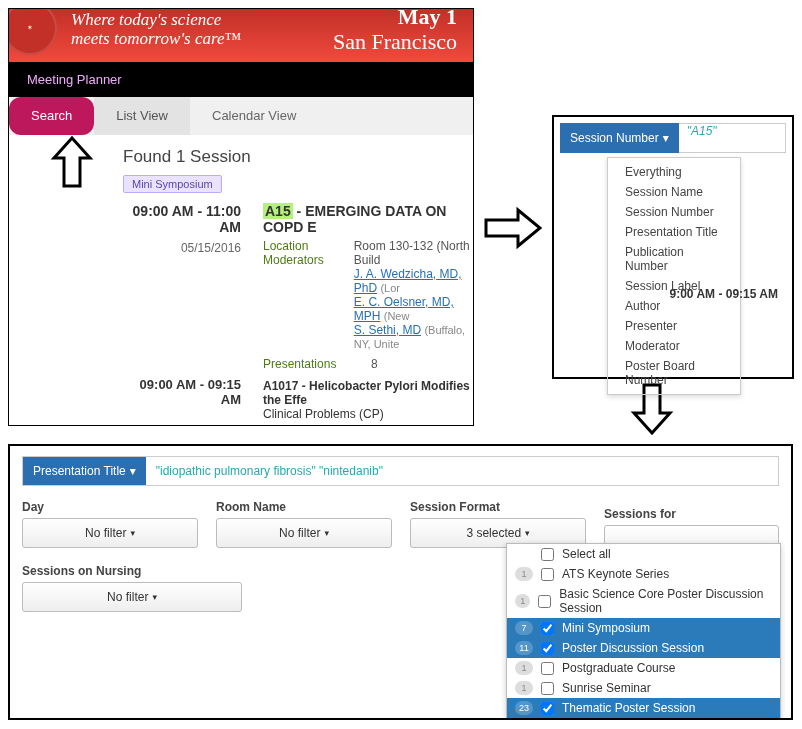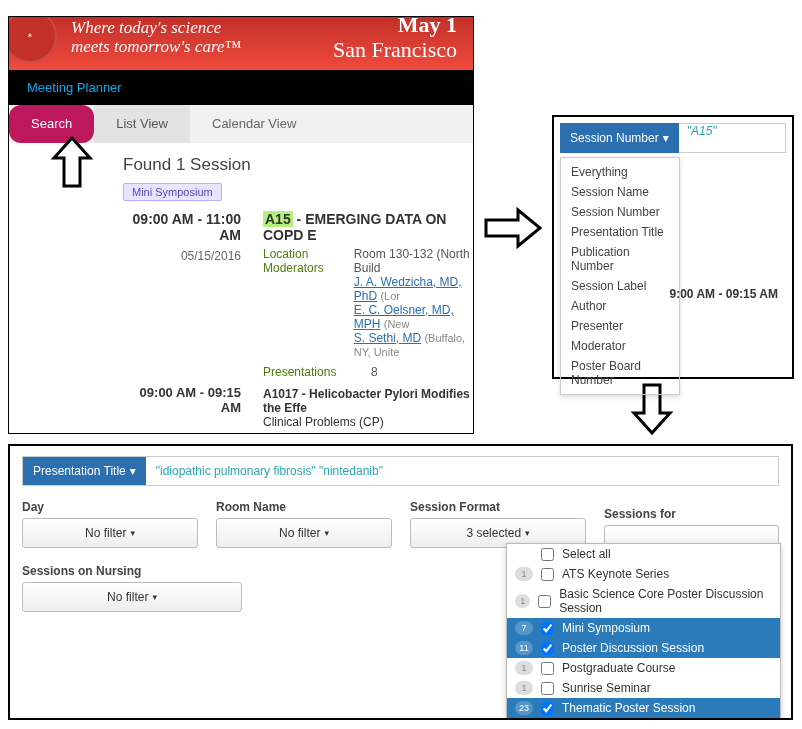--- a/index.html
+++ b/index.html
@@ -1,26 +1,26 @@
 <!DOCTYPE html>
 <html><head>
 <meta charset="utf-8">
 <style>
 * { box-sizing: border-box; margin: 0; padding: 0; }
 body { font-family: Arial, sans-serif; background: #fff; font-size: 13px; color: #333; }
 .canvas { width: 802px; height: 729px; position: relative; }
 
 
-.panel1 { position: absolute; left: 8px; top: 16px; width: 466px; height: 418px; border: 1px solid #000; overflow: hidden; }
+.panel1 { position: absolute; left: 8px; top: 8px; width: 466px; height: 418px; border: 1px solid #000; overflow: hidden; }
 .hero { display:flex; align-items:center; gap:14px; padding:2px 16px 14px 0; height: 53px; background: linear-gradient(180deg,#c23028 0%,#f04a3d 100%); color: #fff; }
 .seal { width: 54px; height: 54px; border-radius: 50%; background:#c23028; border:2px solid #fff2; display:flex; align-items:center; justify-content:center; font-size: 7px; color:#ffd; margin-left:-6px; margin-top:-4px;}
 .tagline { font-style: italic; font-size: 17px; line-height: 1.1; flex:1; font-family: Georgia, serif;}
 .heroright { text-align: right; font-size: 22px; line-height:1.1; font-family: Georgia, serif;}
 .heroright .date { font-weight: 600; }
-.blackbar { background:#000; color:#0ea5e9; padding: 10px 18px; font-size: 13px; }
+.blackbar { background:#000; color:#f0abfc; padding: 10px 18px; font-size: 13px; }
 .tabs { display:flex; background:#f0f0f0; height: 38px; align-items:stretch;}
 .tab { padding: 11px 22px; color:#666; font-size:13px; cursor:pointer; }
 .tab.active { background:#be185d; color:#fff;border-radius:12px; }
 .tab.sub { background:#e3e3e3; color:#555; }
 .content { display:flex; }
 .gutter { width: 114px; flex:none; }
 .main { flex:1; padding: 12px 0 0 0; }
 .found { font-size: 17px; color:#444; margin-bottom: 8px; }
 .chips { margin: 4px 0 8px 0; }
 .chip { display:inline-block; background:#e9e3ff; border:1px solid #b9acff; color:#5a46b0; font-size:11px; padding:2px 8px; border-radius:2px; }
@@ -42,21 +42,21 @@
 
 .arrow-up { position:absolute; left:50px; top:136px; width:44px; height:52px; }
 .arrow-right { position:absolute; left:484px; top:206px; width:58px; height:44px; }
 .arrow-down { position:absolute; left:630px; top:383px; width:44px; height:52px; }
 
 
 .panel2 { position:absolute; left:552px; top:115px; width:242px; height:264px; border:2px solid #000; background:#fff; padding:6px; }
 .searchbar { display:flex; align-items:stretch; height:30px; margin-bottom:4px;}
 .sb-btn { background:#2b6fb1; color:#fff; font-size:12px; padding:0 10px; display:flex; align-items:center; gap:4px; border:none; cursor:pointer; }
 .sb-inp { flex:1; border:1px solid #ccc; border-left:none; color:#2ba6b1; padding:0 8px; font-size:12px; font-style:italic; }
-.dropdown { border:1px solid #ccc; box-shadow: 0 2px 5px rgba(0,0,0,.15); width:120px; padding:4px 0; }
+.dropdown { border:1px solid #ccc; box-shadow: 0 2px 5px rgba(0,0,0,.15); width:134px; padding:4px 7px;margin-left:47px; }
 .dropdown .opt { padding: 3px 10px; font-size:12px; color:#444; cursor:pointer; }
 .p2time { position:absolute; right:14px; bottom:76px; font-size:12px; font-weight:bold; text-align:right; }
 
 
 .panel3 { position:absolute; left:8px; top:444px; width:785px; height:276px; border:2px solid #000; background:#fff; overflow:hidden; }
 .p3search { display:flex; align-items:stretch; height:30px; margin:10px 12px 10px 12px; border:1px solid #ccc;}
 .p3search .sb-btn { background:#2b6fb1; }
 .p3search input { flex:1; border:none; padding:0 10px; font-size:12px; color:#2ba6b1; }
 .filters { display:flex; gap: 18px; padding: 4px 12px; }
 .fcol { flex:1; min-width:0; }

